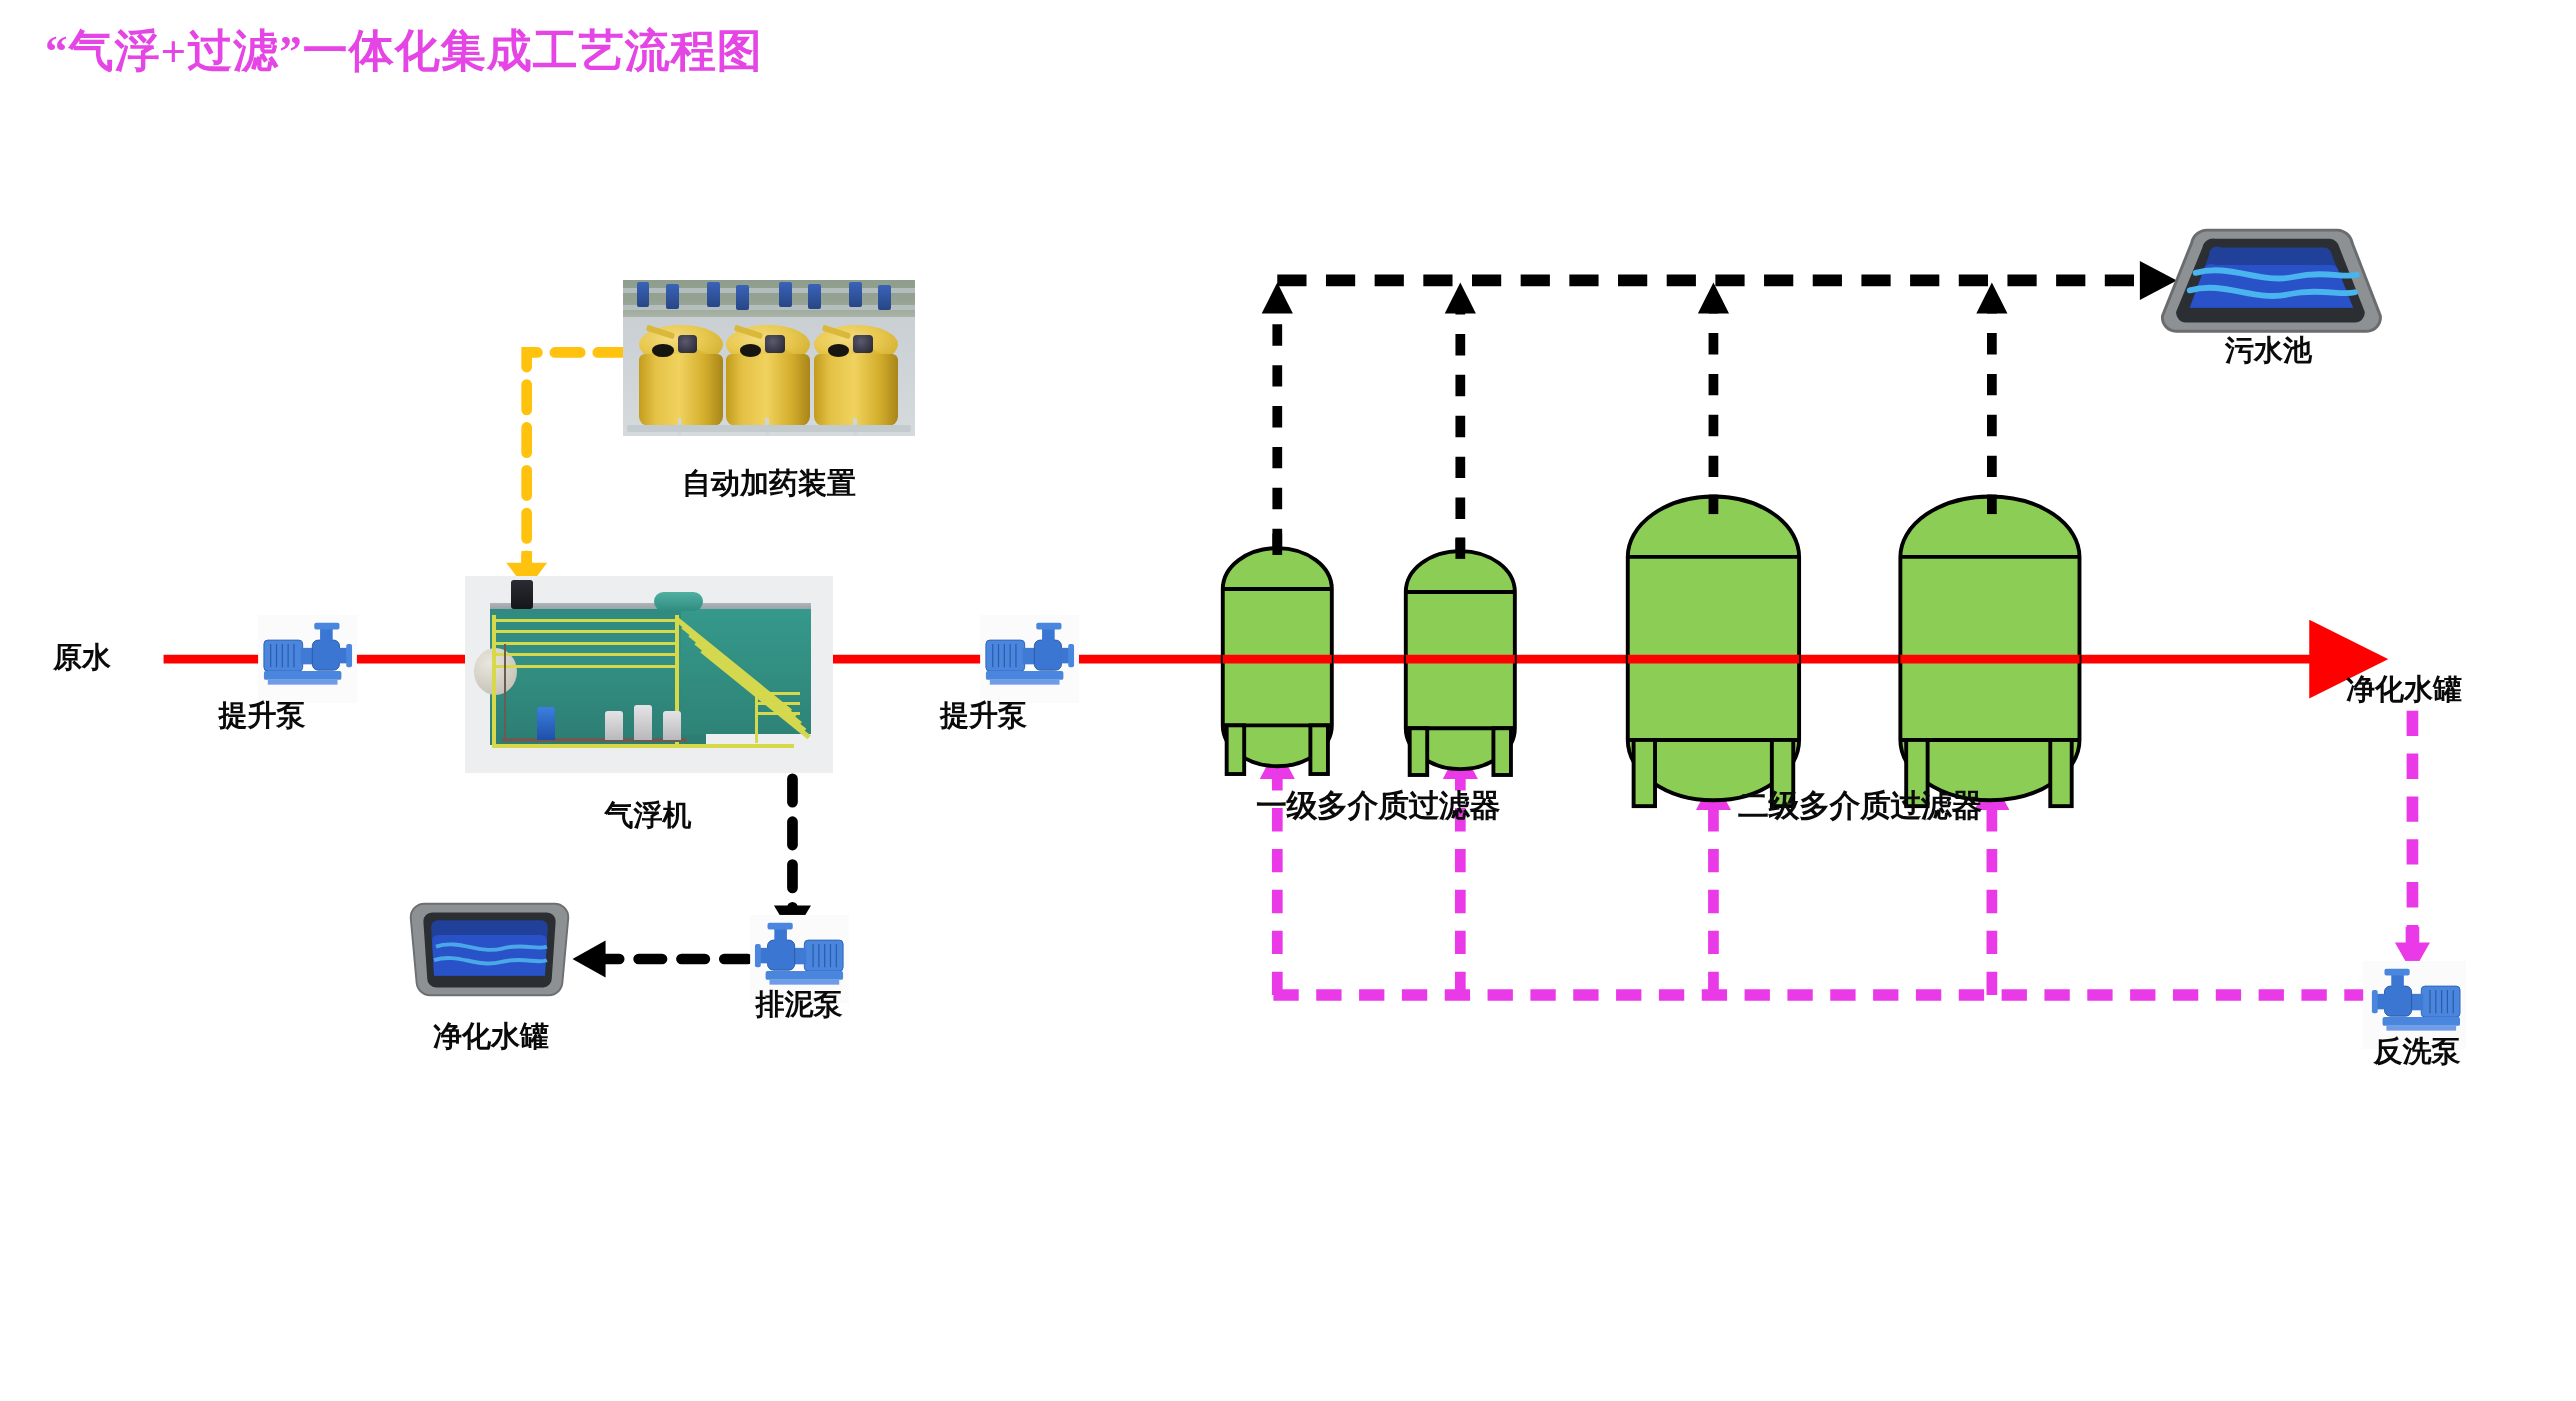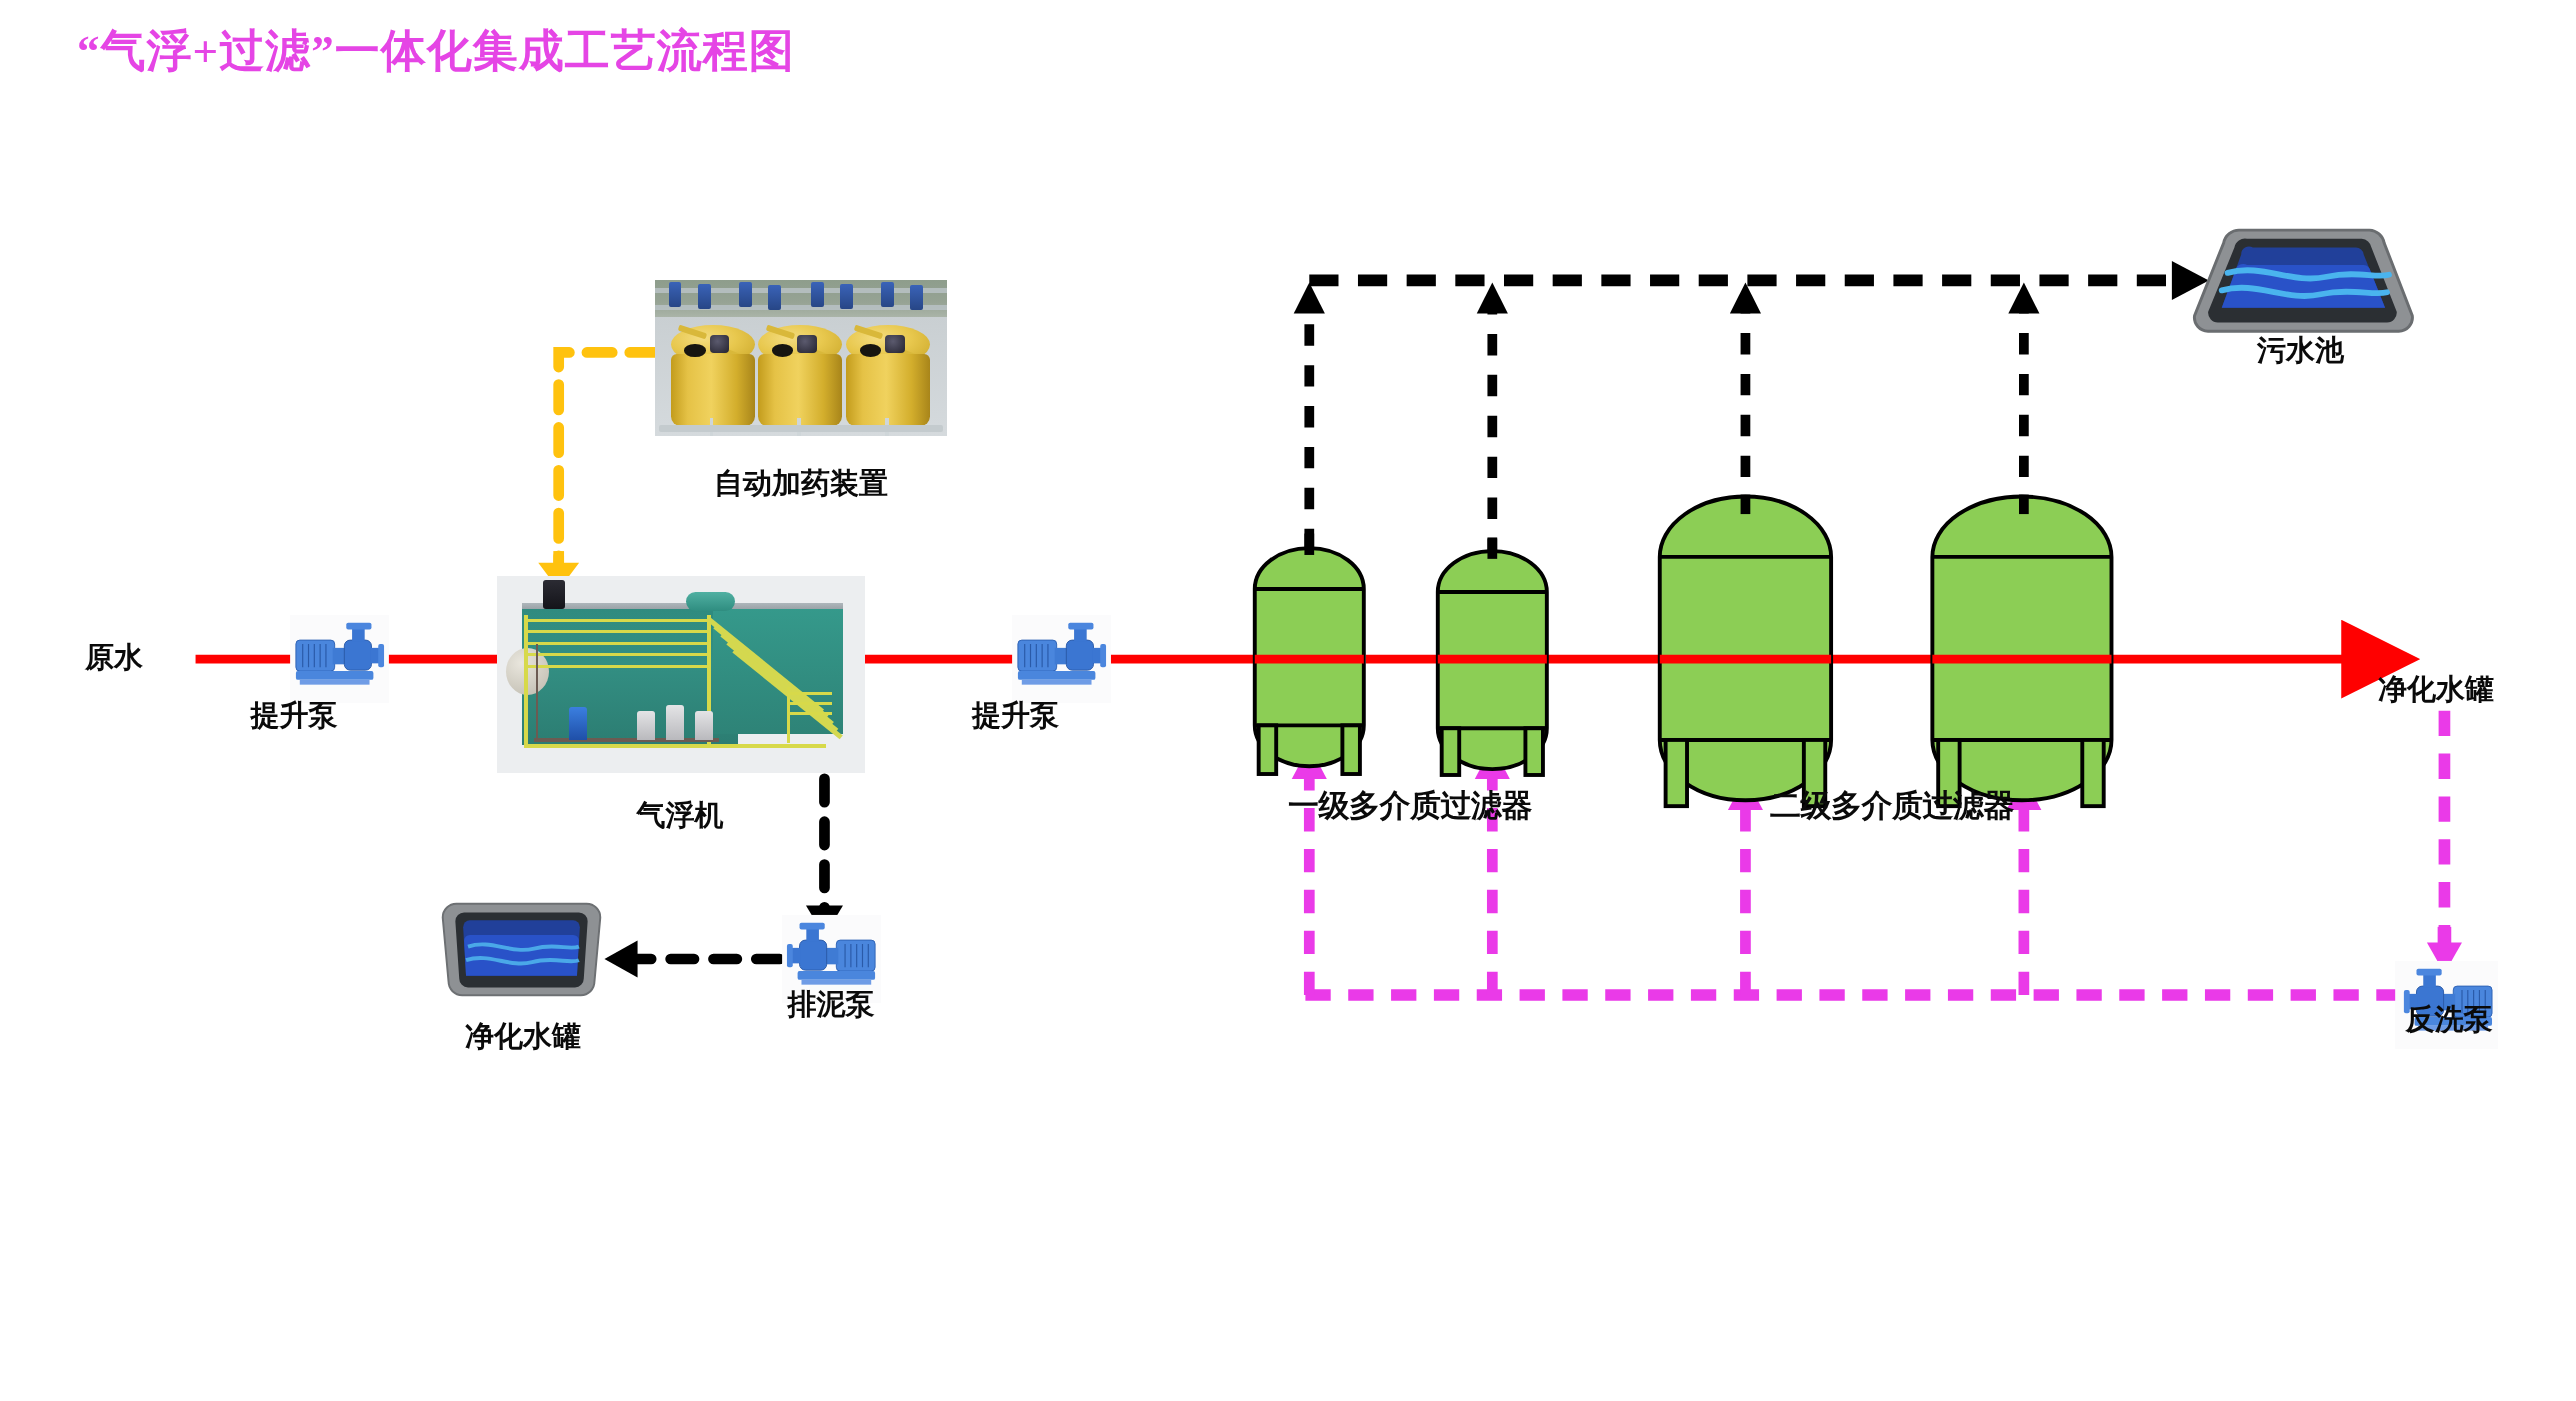--- a/index.html
+++ b/index.html
@@ -1,21 +1,21 @@
 <!DOCTYPE html>
 <html><head>
 <meta charset="utf-8">
 <title>"气浮+过滤"一体化集成工艺流程图</title>
 <style>
   html,body{margin:0;padding:0;background:#ffffff;}
   body{
     width:2576px;height:1402px;position:relative;overflow:hidden;
     font-family:"Liberation Serif","DejaVu Serif",serif;
   }
-  #stage{position:absolute;left:0;top:0;width:2132px;height:1402px;margin-left:32px;}
+  #stage{position:absolute;left:0;top:0;width:2132px;height:1402px;}
 
   
   .title{
     position:absolute;left:45px;top:21.4px;
     font-family:"Liberation Serif","DejaVu Serif",serif;
     font-size:45px;font-weight:bold;color:#e545e5;white-space:nowrap;
     letter-spacing:1px;
   }
 
   
@@ -434,18 +434,18 @@
       <rect x="46" y="36" width="14" height="17" fill="#3f7bd4"></rect>
       <rect x="58" y="28" width="28" height="31" rx="6" fill="#3b76d2" stroke="#2a5aa8" stroke-width="1"></rect>
       <rect x="66" y="16" width="13" height="13" fill="#3b76d2"></rect>
       <rect x="60" y="10" width="26" height="7" rx="2" fill="#4b86de"></rect>
       <rect x="85" y="36" width="11" height="16" fill="#3b76d2"></rect>
       <rect x="93" y="32" width="6" height="24" rx="2" fill="#4b86de"></rect>
       <rect x="8" y="60" width="80" height="9" rx="2" fill="#4a86dd"></rect>
       <rect x="12" y="69" width="72" height="5" fill="#6f9ce6"></rect>
     </svg>
   </div>
-  <div class="lbl" style="left:2344px;top:1000px;width:146px;">反洗泵</div>
+  <div class="lbl" style="left:2344px;top:1032px;width:146px;">反洗泵</div>
 
   <div class="lbl" style="left:2346px;top:670px;">净化水罐</div>
 
 </div>
 
 
 </body></html>

